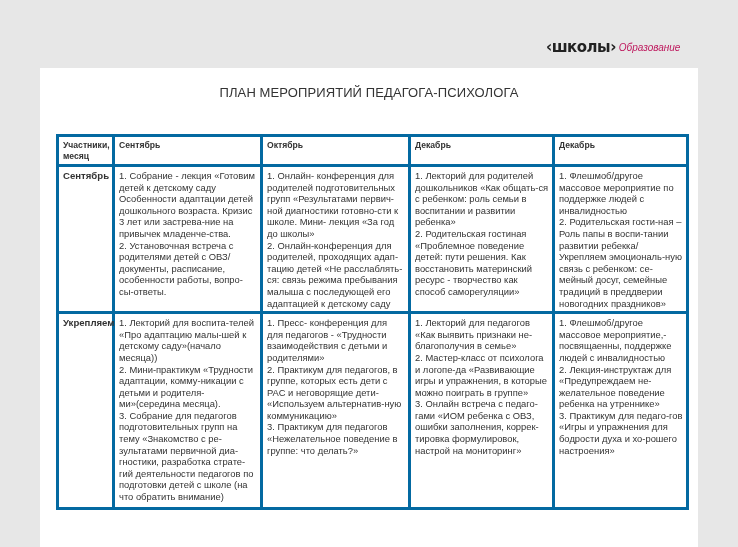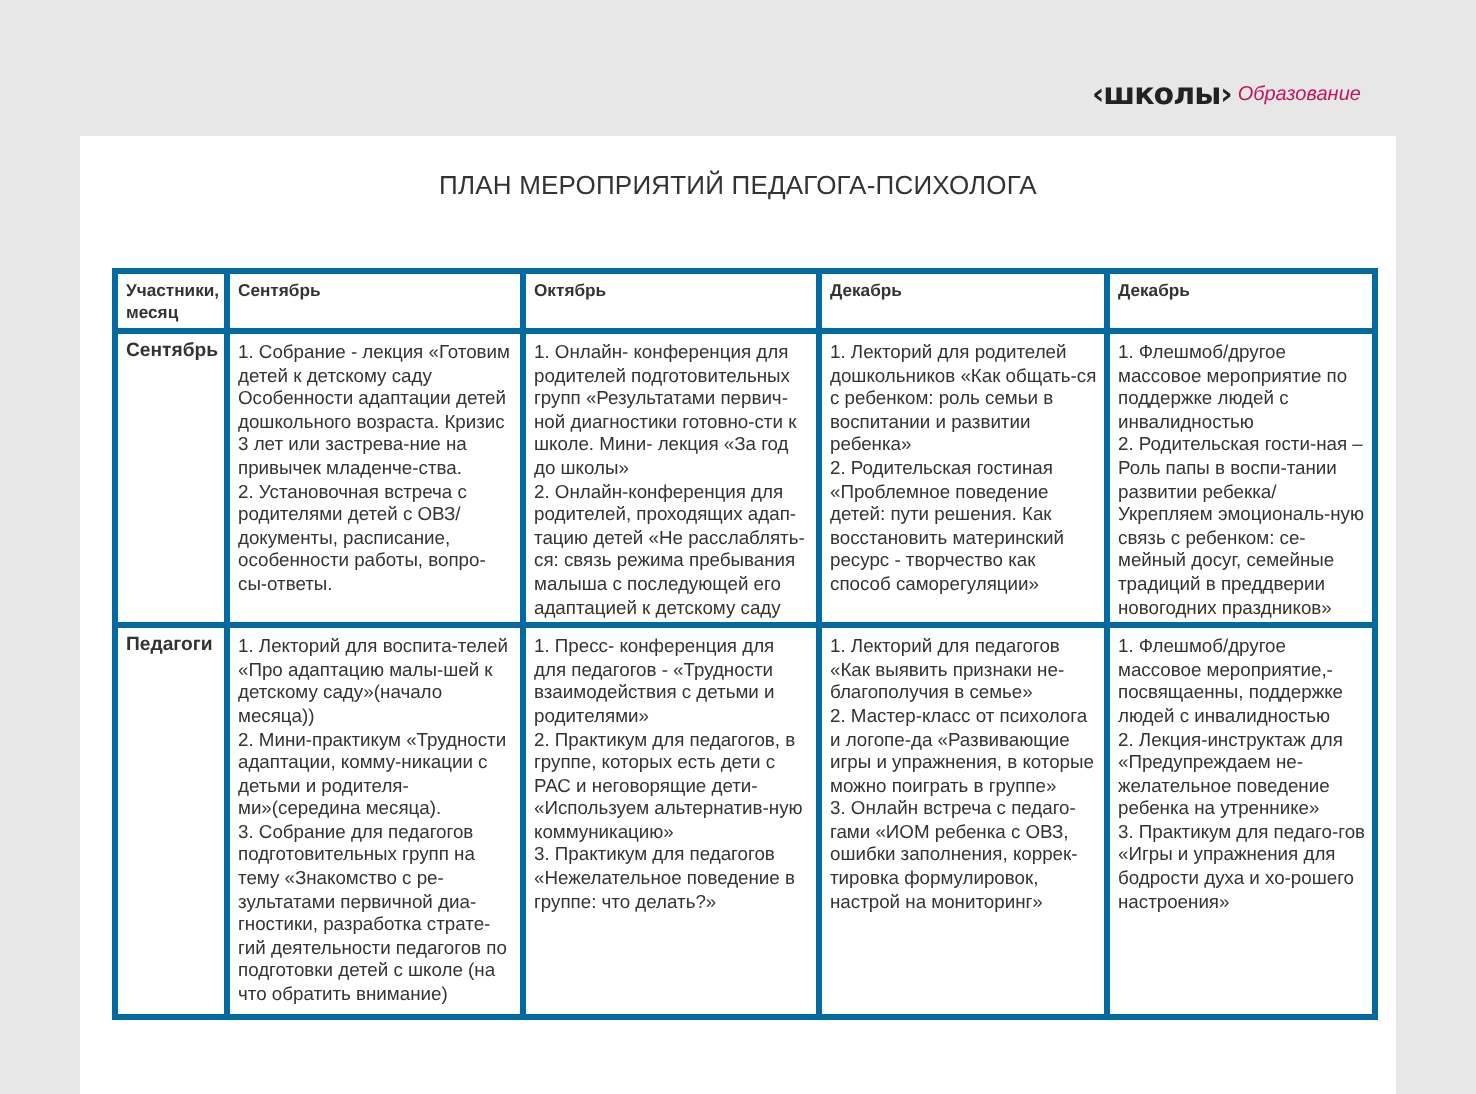--- a/index.html
+++ b/index.html
@@ -71,21 +71,21 @@
       <td class="cell-text">1. Собрание - лекция «Готовим детей к детскому саду Особенности адаптации детей дошкольного возраста. Кризис 3 лет или застрева-ние на привычек младенче-ства.
 2. Установочная встреча с родителями детей с ОВЗ/ документы, расписание, особенности работы, вопро-сы-ответы.</td>
       <td class="cell-text">1. Онлайн- конференция для родителей подготовительных групп «Результатами первич-ной диагностики готовно-сти к школе. Мини- лекция «За год до школы»
 2. Онлайн-конференция для родителей, проходящих адап-тацию детей «Не расслаблять-ся: связь режима пребывания малыша с последующей его адаптацией к детскому саду</td>
       <td class="cell-text">1. Лекторий для родителей дошкольников «Как общать-ся с ребенком: роль семьи в воспитании и развитии ребенка»
 2. Родительская гостиная «Проблемное поведение детей: пути решения. Как восстановить материнский ресурс - творчество как способ саморегуляции»</td>
       <td class="cell-text">1. Флешмоб/другое массовое мероприятие по поддержке людей с инвалидностью
 2. Родительская гости-ная – Роль папы в воспи-тании развитии ребекка/ Укрепляем эмоциональ-ную связь с ребенком: се-мейный досуг, семейные традиций в преддверии новогодних праздников»</td>
     </tr>
     <tr class="row-teachers">
-      <td class="rowhead">Педагоги</td>
+      <td class="rowhead">Укрепляем</td>
       <td class="cell-text">1. Лекторий для воспита-телей «Про адаптацию малы-шей к детскому саду»(начало месяца))
 2. Мини-практикум «Трудности адаптации, комму-никации с детьми и родителя-ми»(середина месяца).
 3. Собрание для педагогов подготовительных групп на тему «Знакомство с ре-зультатами первичной диа-гностики, разработка страте-гий деятельности педагогов по подготовки детей с школе (на что обратить внимание)</td>
       <td class="cell-text">1. Пресс- конференция для для педагогов - «Трудности взаимодействия с детьми и родителями»
 2. Практикум для педагогов, в группе, которых есть дети с РАС и неговорящие дети- «Используем альтернатив-ную коммуникацию»
 3. Практикум для педагогов «Нежелательное поведение в группе: что делать?»</td>
       <td class="cell-text">1. Лекторий для педагогов «Как выявить признаки не-благополучия в семье»
 2. Мастер-класс от психолога и логопе-да «Развивающие игры и упражнения, в которые можно поиграть в группе»
 3. Онлайн встреча с педаго-гами «ИОМ ребенка с ОВЗ, ошибки заполнения, коррек-тировка формулировок, настрой на мониторинг»</td>
       <td class="cell-text">1. Флешмоб/другое массовое мероприятие,-посвящаенны, поддержке людей с инвалидностью

